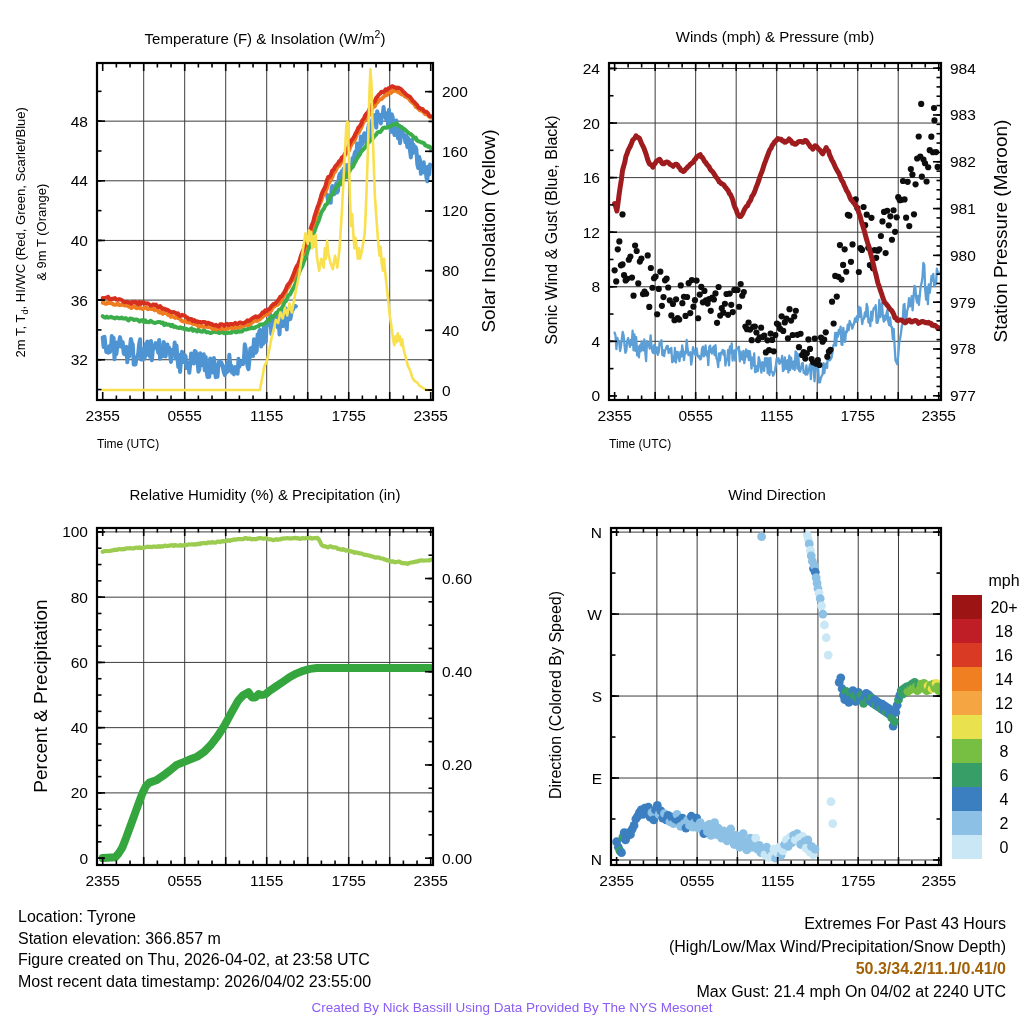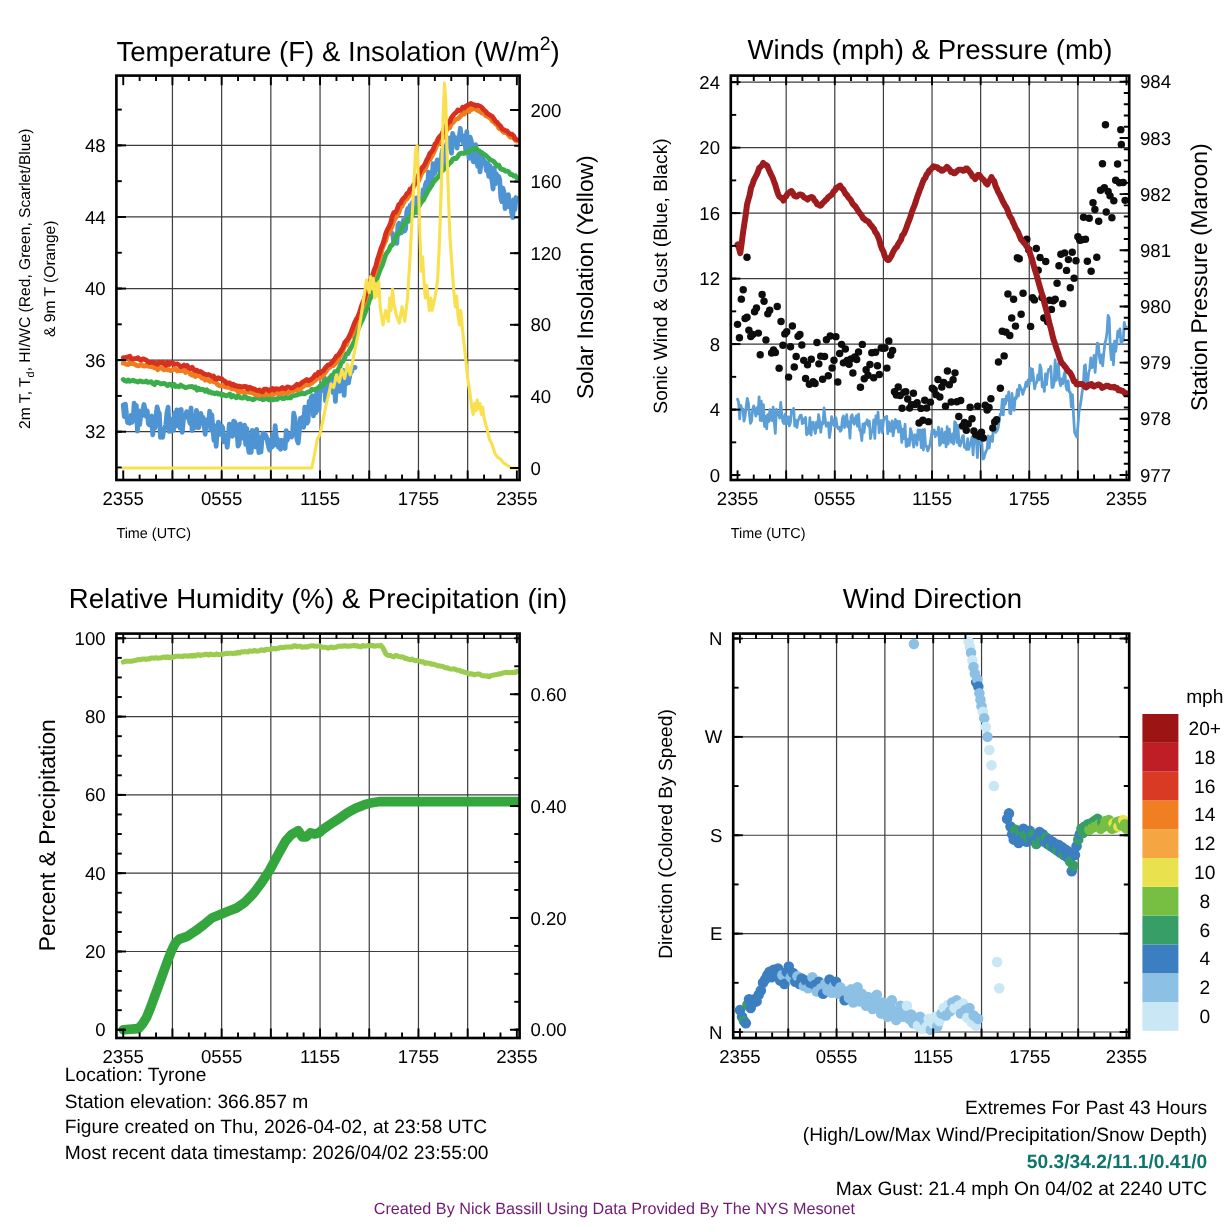--- a/index.html
+++ b/index.html
@@ -1,24 +1,24 @@
 <!DOCTYPE html>
 <html><head>
 <meta charset="utf-8">
 <style>
   html,body{margin:0;padding:0;background:#fff;}
   .page{position:relative;width:1024px;height:1024px;background:#fff;overflow:hidden;
         font-family:"Liberation Sans",sans-serif;color:#000;}
   #charts{position:absolute;left:0;top:0;}
-  .title{position:absolute;text-align:center;font-size:23px;white-space:nowrap;}
+  .title{position:absolute;text-align:center;font-size:15px;white-space:nowrap;}
   .rot{position:absolute;text-align:center;transform:rotate(-90deg);white-space:nowrap;}
   .xlab{position:absolute;text-align:left;font-size:12px;}
-  .footer-left{position:absolute;left:18px;top:886px;font-size:16px;line-height:21.5px;margin-left:36px;}
+  .footer-left{position:absolute;left:18px;top:906px;font-size:16px;line-height:21.5px;}
   .footer-right{position:absolute;right:18px;top:913px;font-size:16px;line-height:22.5px;text-align:right;}
-  .credit{position:absolute;left:0;top:1000px;width:1024px;text-align:center;font-size:13.5px;color:#701a75;}
+  .credit{position:absolute;left:0;top:1000px;width:1024px;text-align:center;font-size:13.5px;color:#8b5cf6;}
   .red-bold{font-weight:bold;}
   sup{font-size:70%;} sub{font-size:70%;}
 </style>
 </head>
 <body>
 
 <div class="page">
   <svg id="charts" width="1024" height="1024">
       <g>
         <g stroke="#3c3c3c" stroke-width="1">
@@ -1055,17 +1055,17 @@
 
   <div class="footer-left">
     <div>Location: Tyrone</div>
     <div>Station elevation: 366.857 m</div>
     <div>Figure created on Thu, 2026-04-02, at 23:58 UTC</div>
     <div>Most recent data timestamp: 2026/04/02 23:55:00</div>
   </div>
   <div class="footer-right">
     <div>Extremes For Past 43 Hours</div>
     <div>(High/Low/Max Wind/Precipitation/Snow Depth)</div>
-    <div class="red-bold" id="extremes-values" style="color: #0f766e;">50.3/34.2/11.1/0.41/0</div>
+    <div class="red-bold" id="extremes-values" style="color: #a16207;">50.3/34.2/11.1/0.41/0</div>
     <div>Max Gust: 21.4 mph On 04/02 at 2240 UTC</div>
   </div>
   <div class="credit">Created By Nick Bassill Using Data Provided By The NYS Mesonet</div>
 </div>
 
 </body></html>

